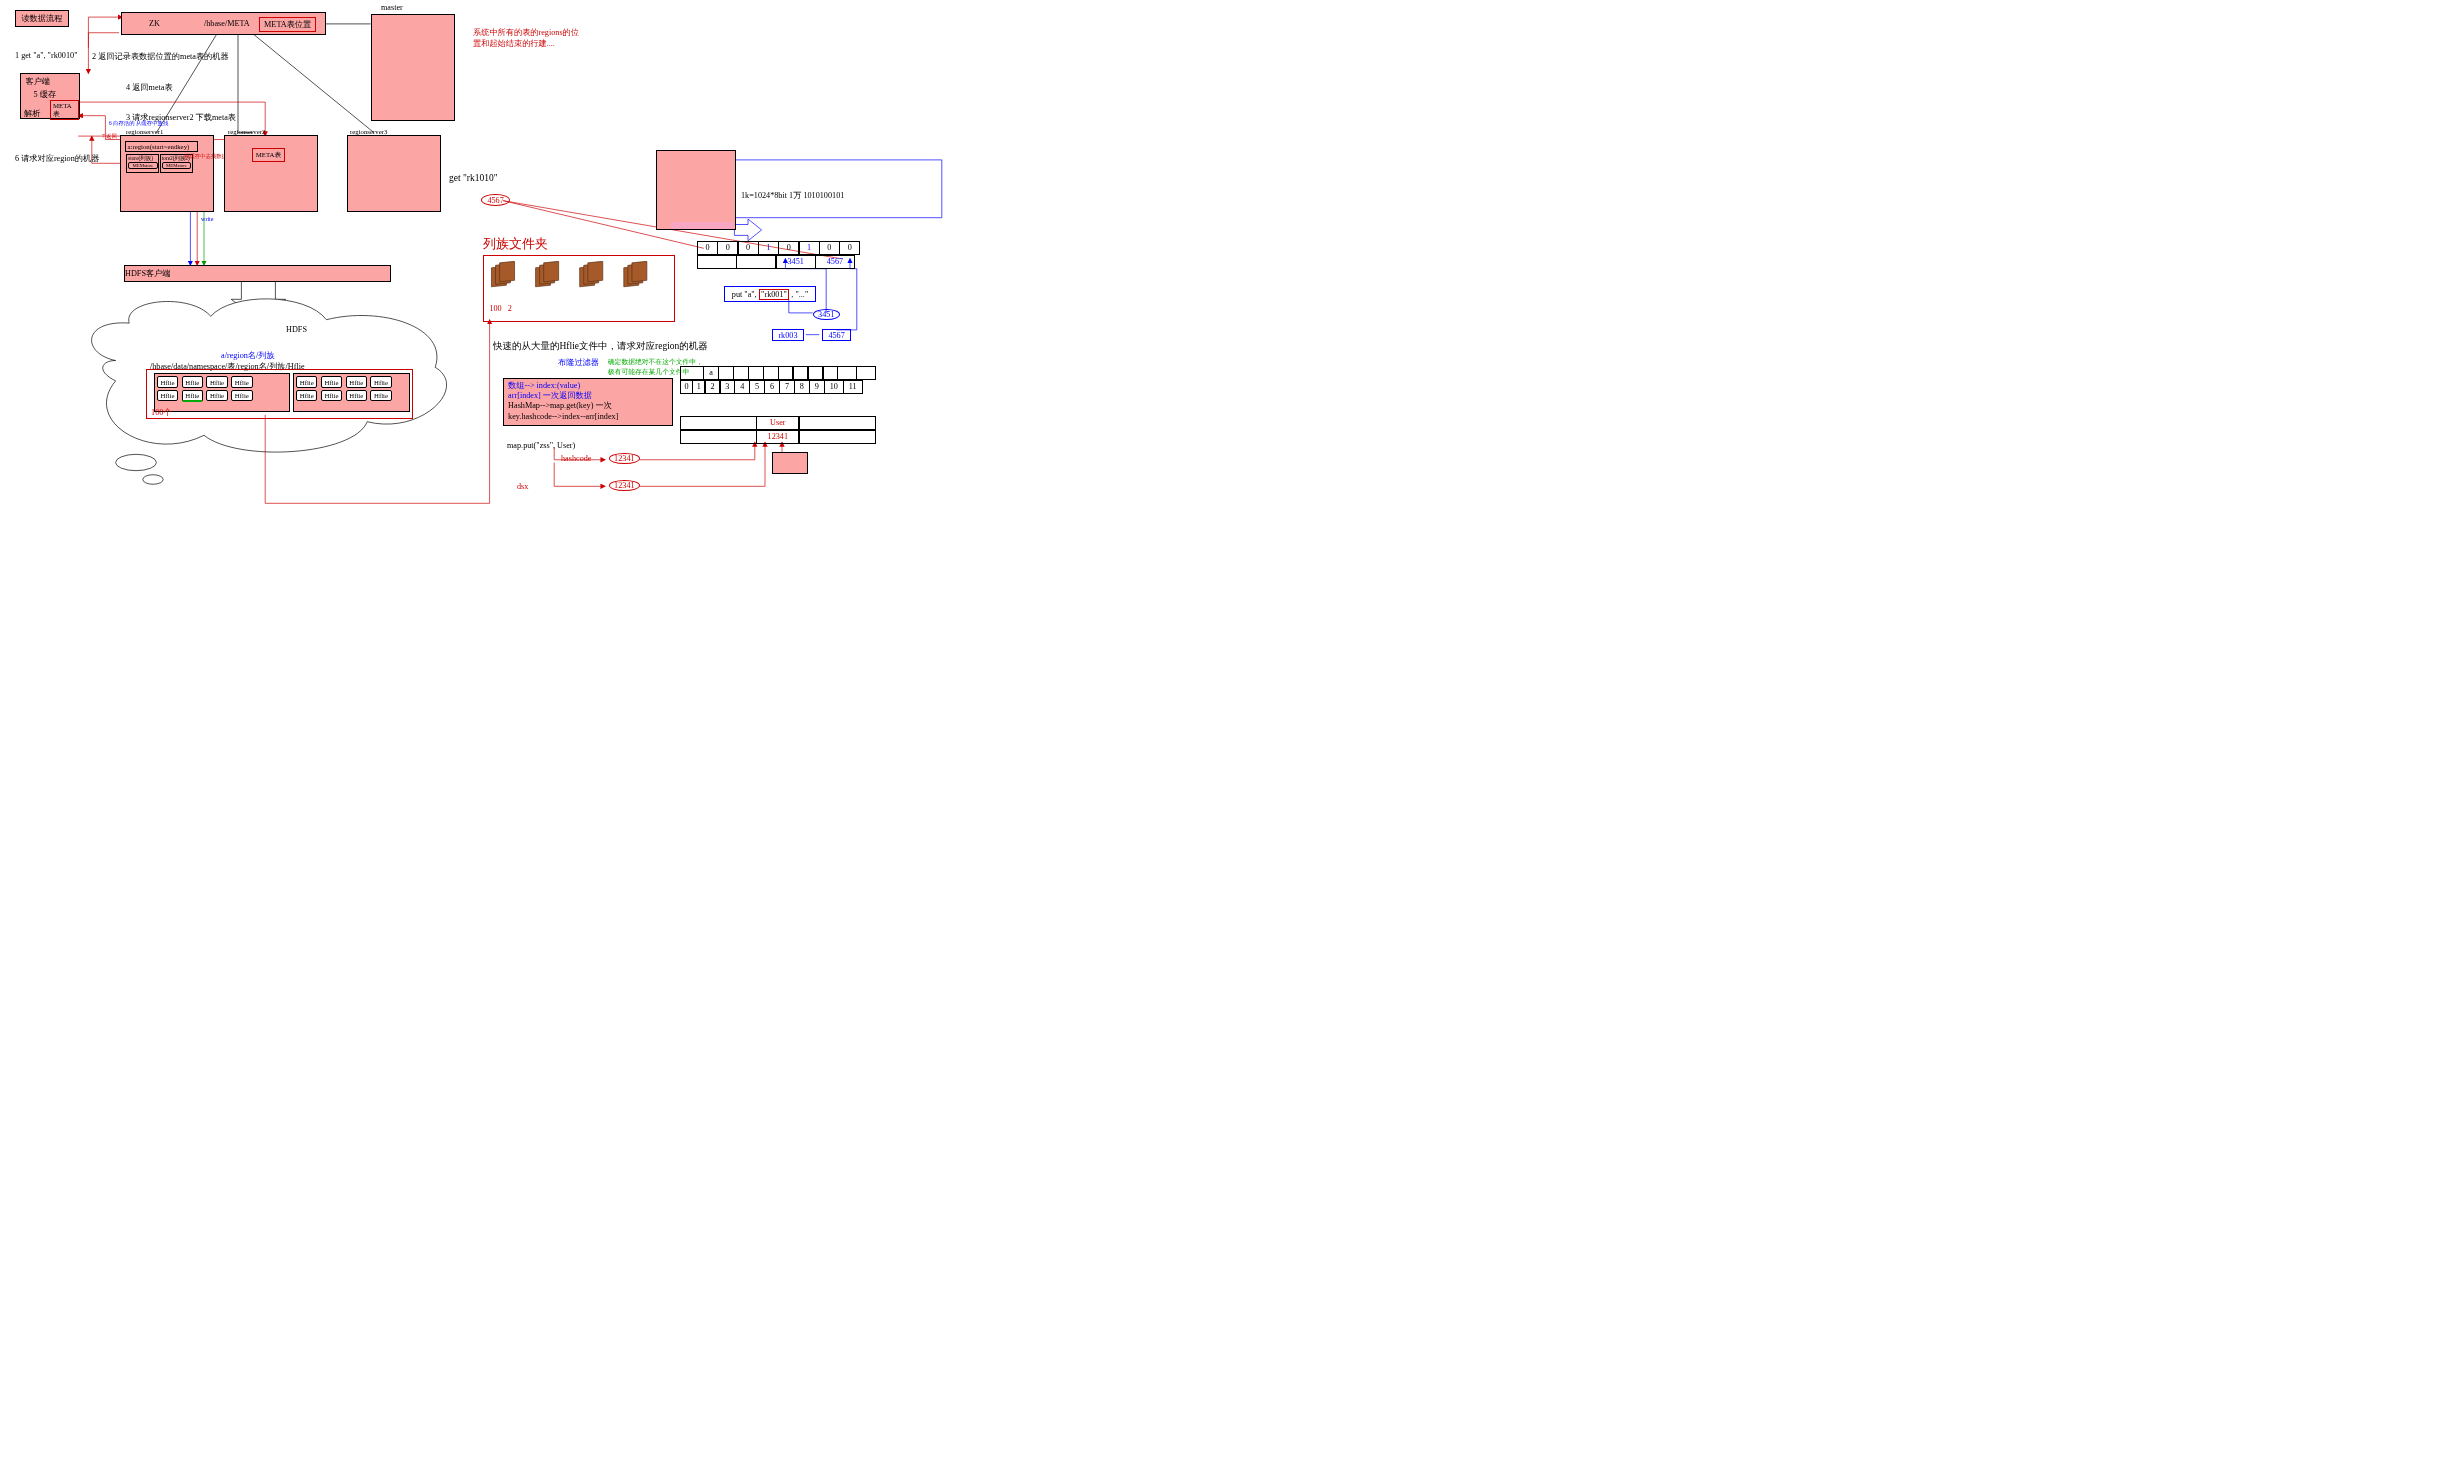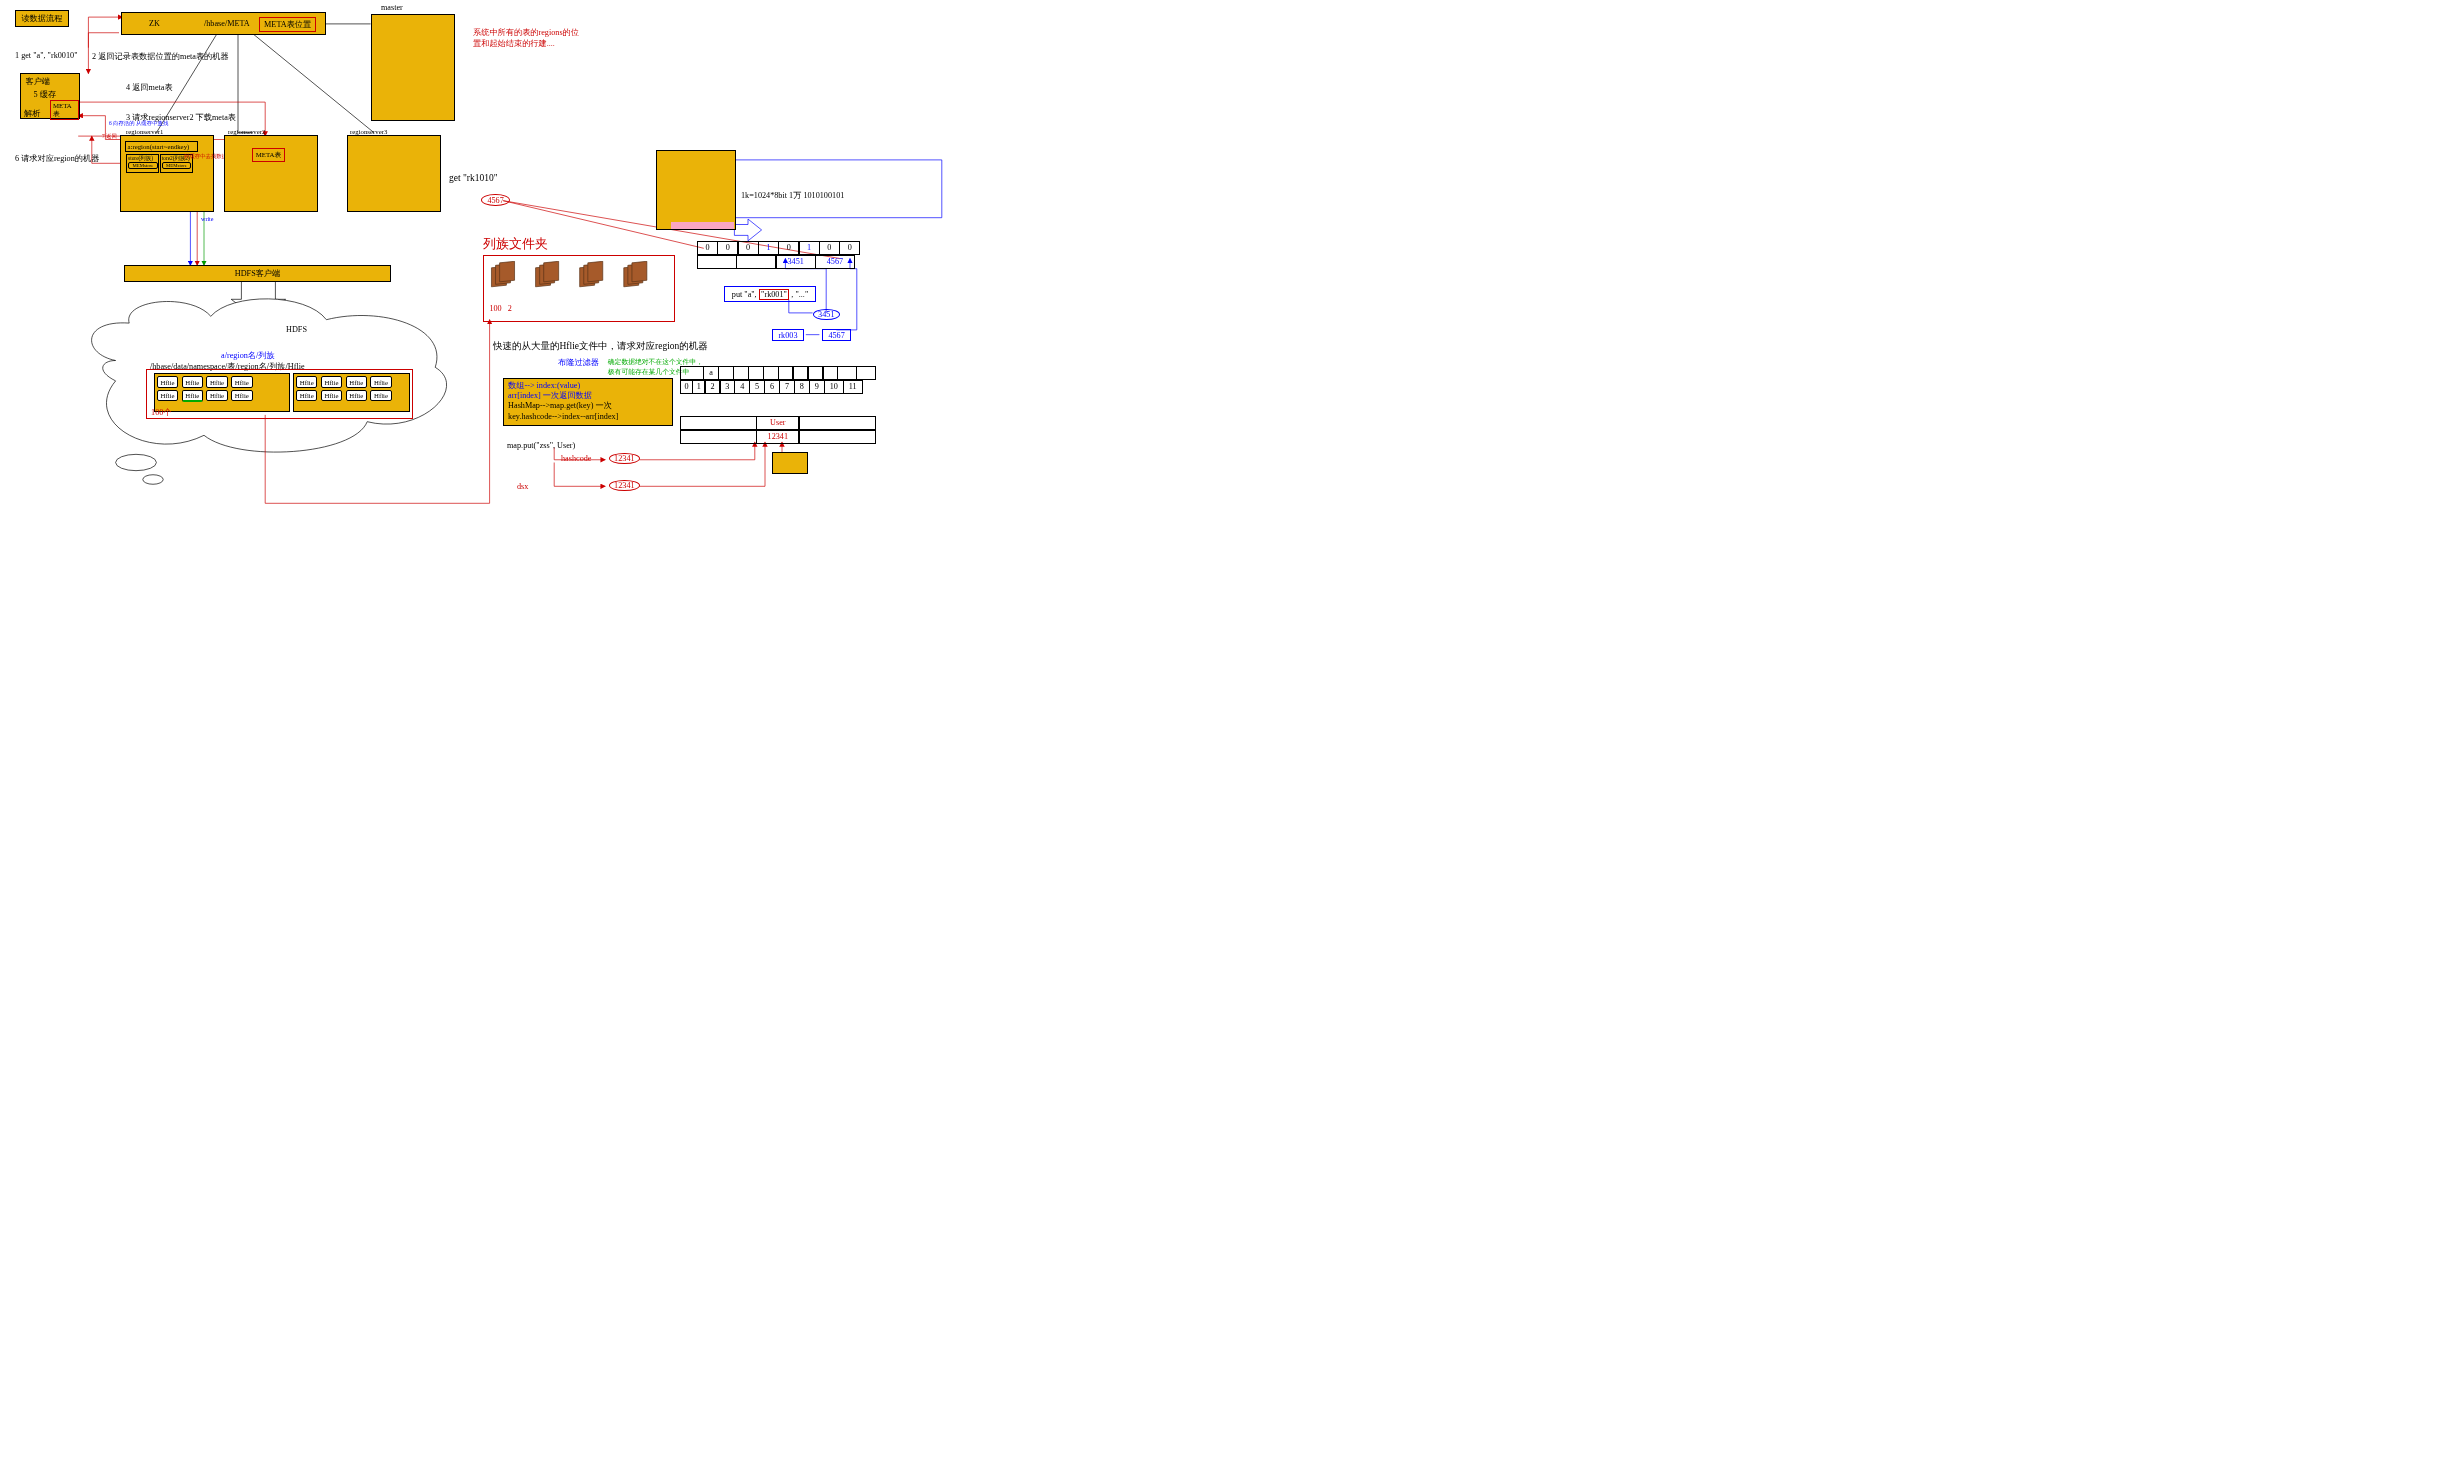--- a/index.html
+++ b/index.html
@@ -1,18 +1,18 @@
 <!DOCTYPE html>
 <html><head>
 <meta charset="utf-8">
 <style>
   html,body{margin:0;padding:0;background:#fff;font-family:"SimSun","NSimSun","MS Song",serif;font-size:8.2px;color:#000}
   .stage{position:relative;width:952px;height:585px}
   .abs{position:absolute}
-  .bx{border:0.7px solid #000;background:#eab308}
+  .bx{border:0.7px solid #000;background:#fca5a5}
   .bx-red{border:0.7px solid #c00}
   .bx-blue{border:0.7px solid #00f}
   .red{color:#c00}
   .blue{color:#00f}
   .green{color:#0a0}
   .tiny{font-size:6.8px}
   .tt{font-family:"Times New Roman",serif}
   .cell{display:inline-block;border:0.7px solid #000;text-align:center;height:12.2px;line-height:12.2px;margin-right:-0.7px}
   .bitcell{width:19px}
   .bcellrow{display:flex}
@@ -147,21 +147,21 @@
 <div class="abs blue" style="left:201px;top:216px;font-size:6.1px">write</div>
 
 <div class="abs tiny" style="left:228px;top:128px">regionserver2</div>
 <div class="abs bx" style="left:224px;top:135px;width:92px;height:75px">
   <div class="abs bx-red tiny" style="left:27px;top:12.2px;padding:0.7px 2.7px">META表</div>
 </div>
 
 <div class="abs tiny" style="left:350px;top:128px">regionserver3</div>
 <div class="abs bx" style="left:347px;top:135px;width:92px;height:75px"></div>
 
-<div class="abs bx" style="left:124px;top:265px;width:265px;height:15px;text-align:center;line-height:15px">HDFS客户端</div>
+<div class="abs bx" style="left:124px;top:265px;width:265px;height:15px;text-align:left;line-height:15px">HDFS客户端</div>
 <div class="abs" style="left:286px;top:325px">HDFS</div>
 
 <div class="abs blue" style="left:221px;top:350px">a/region名/列族</div>
 <div class="abs" style="left:150px;top:361px">/hbase/data/namespace/表/region名/列族/Hflie</div>
 
 <div class="abs bx-red" style="left:146px;top:369px;width:265px;height:48px">
   <div class="abs bx" style="left:6.8px;top:3.4px;width:131px;height:34px;padding:1.4px">
     <span class="hf">Hflie</span>
     <span class="hf">Hflie</span>
     <span class="hf">Hflie</span>

